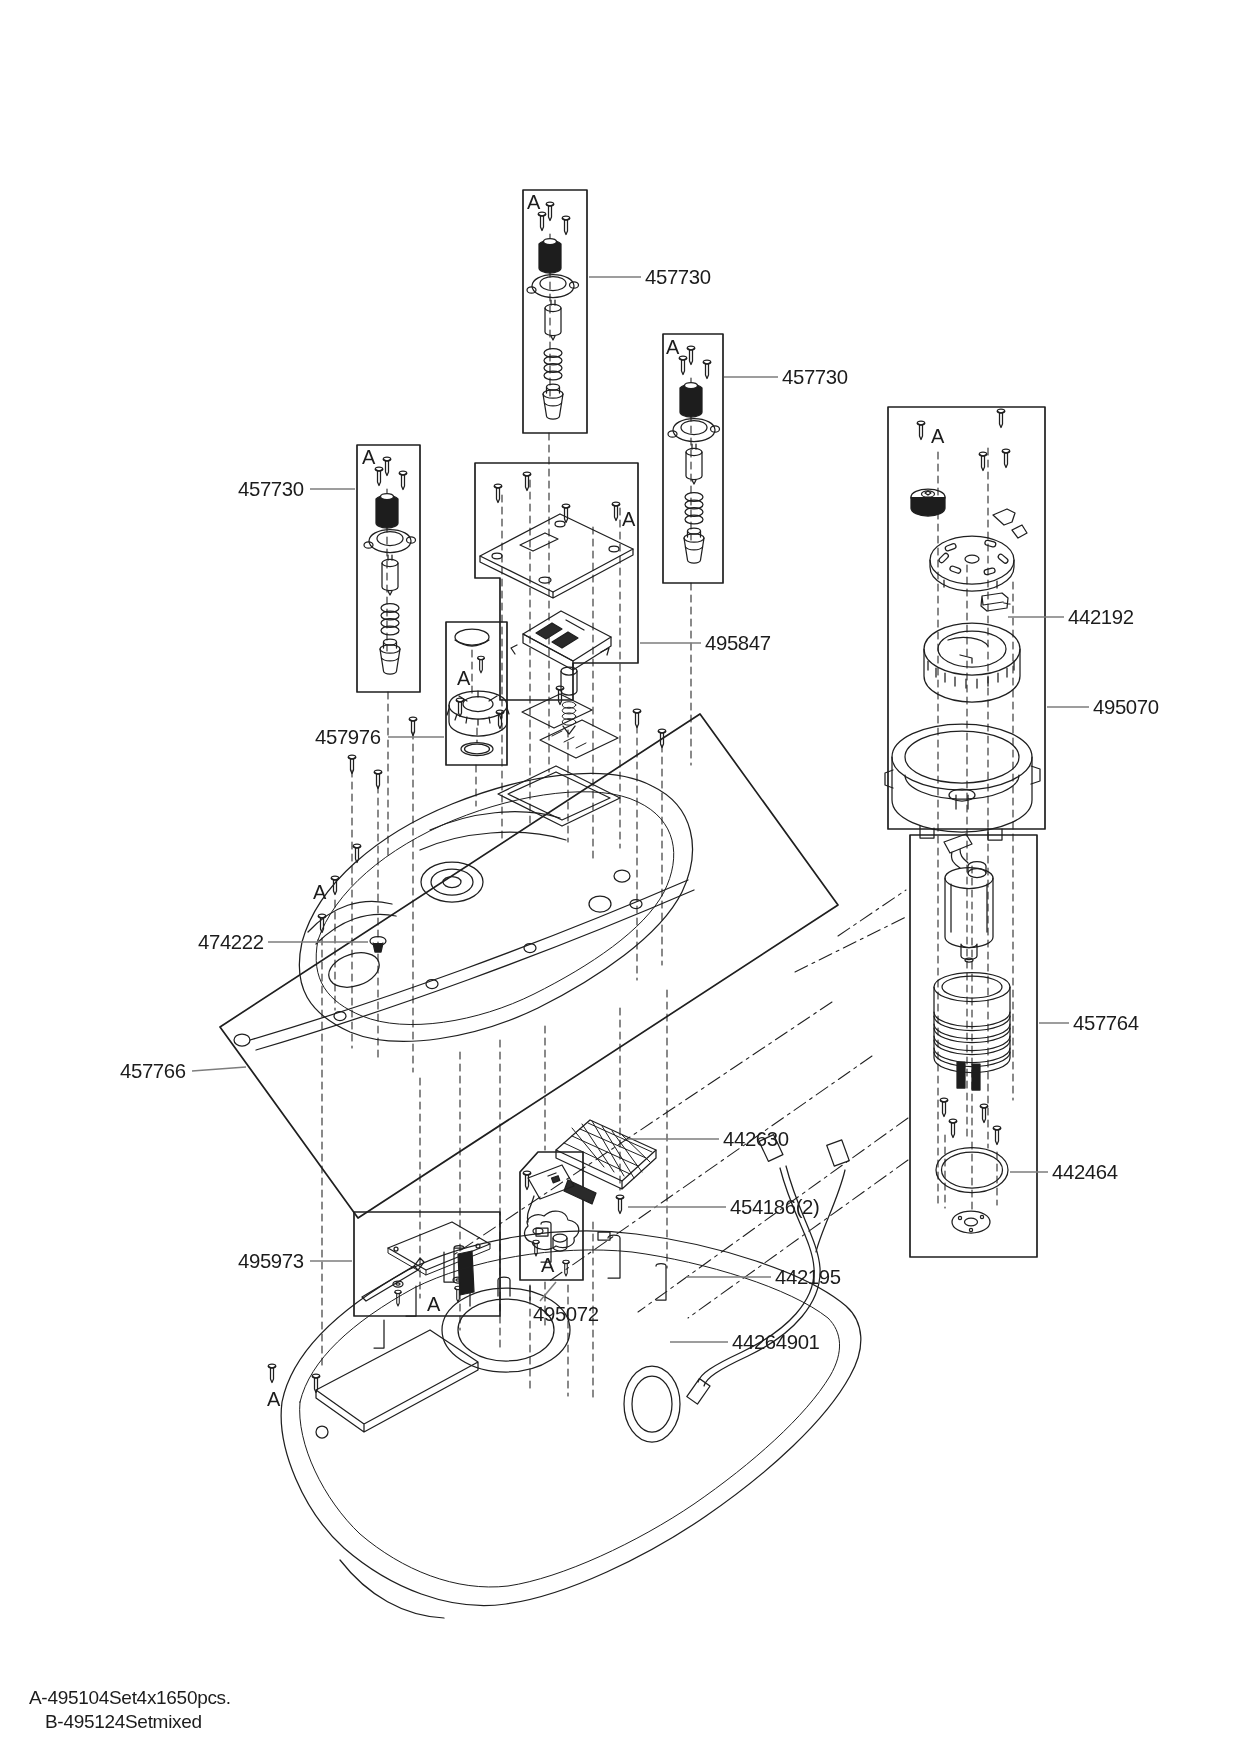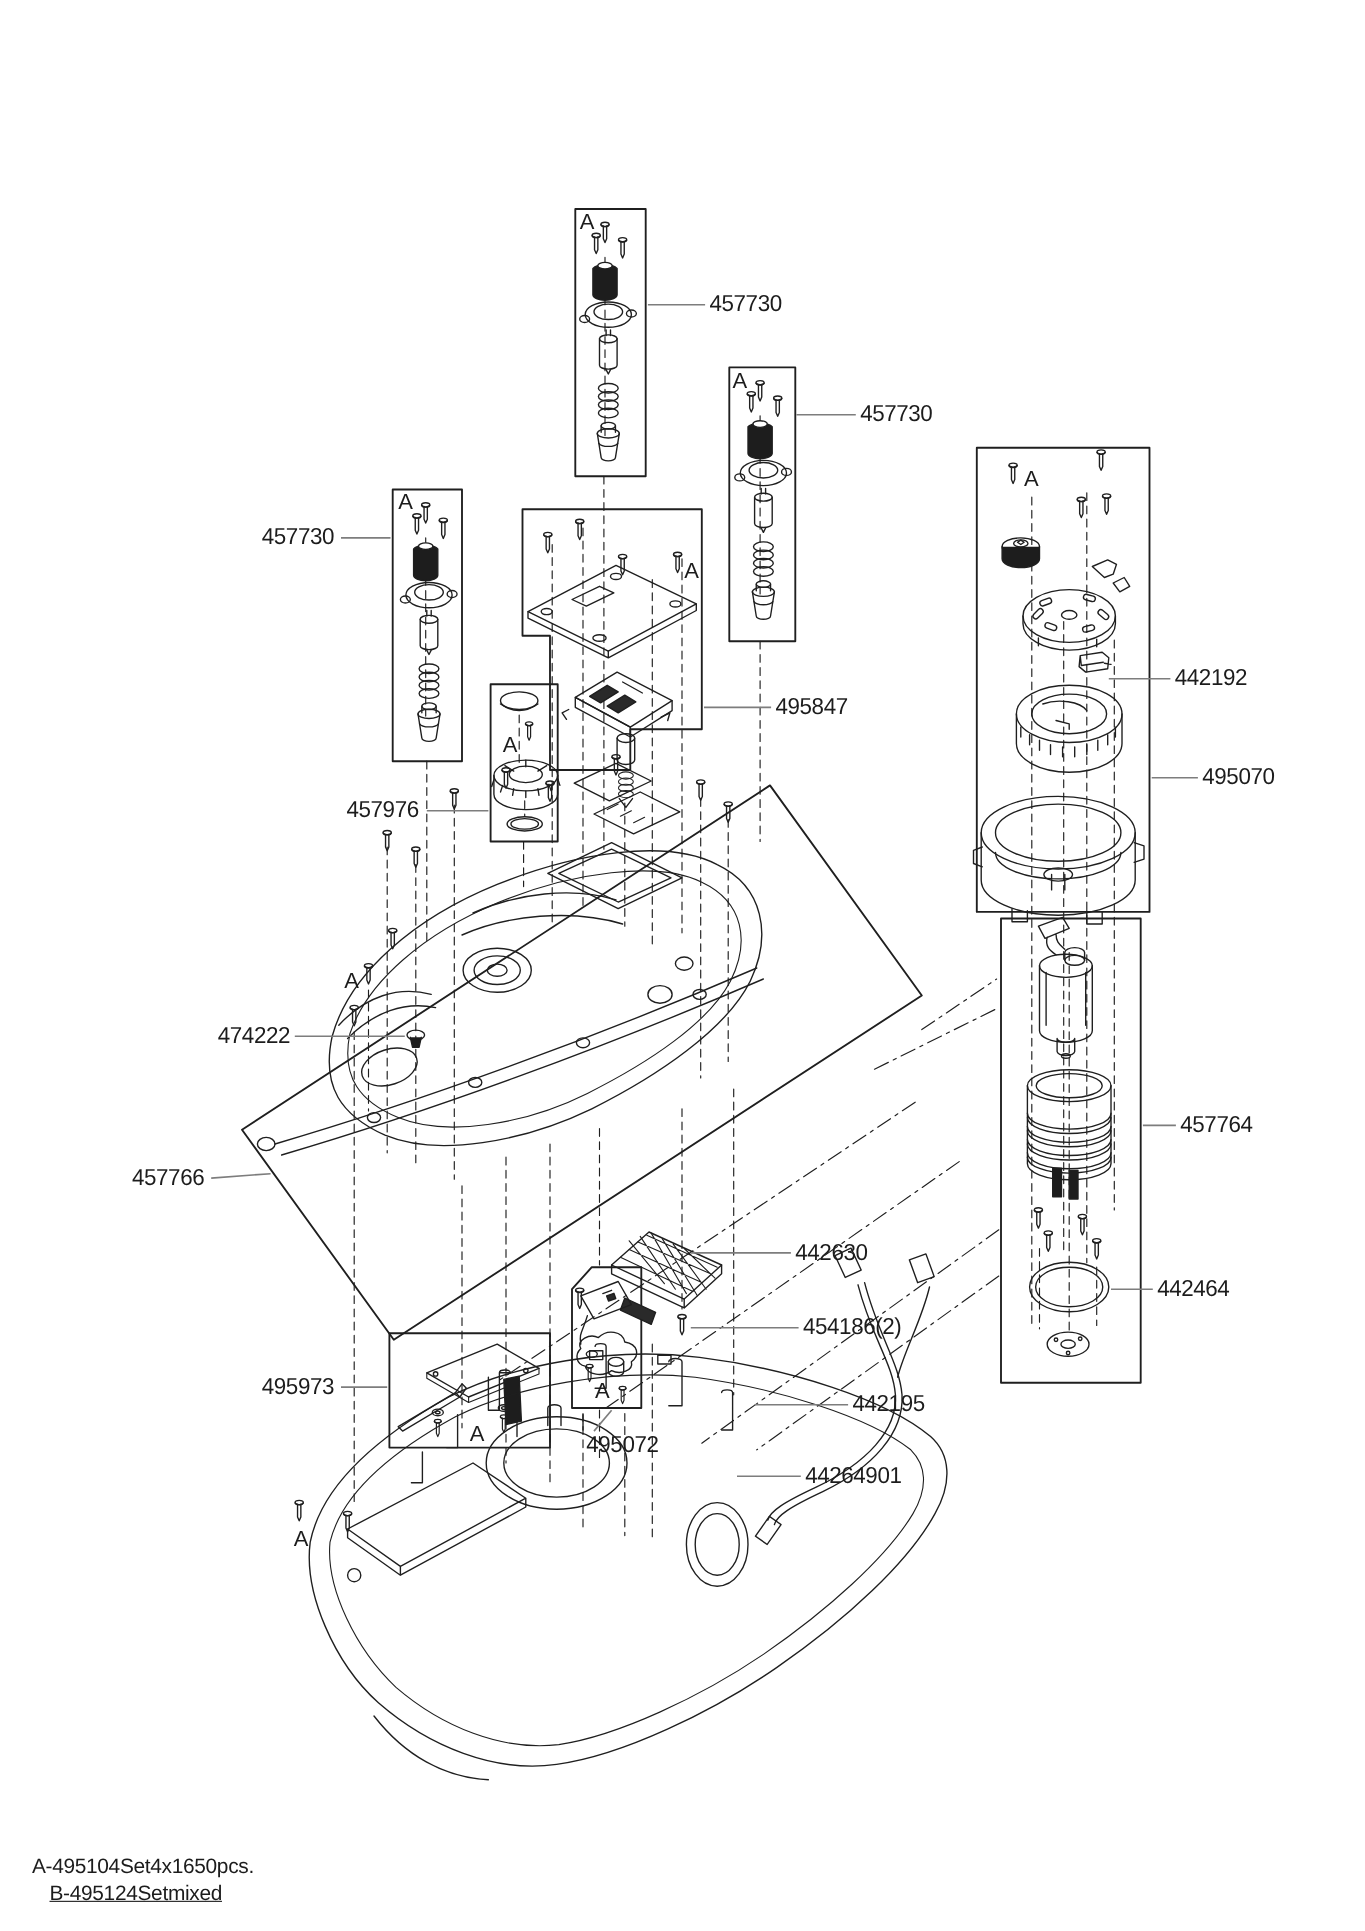--- a/index.html
+++ b/index.html
@@ -340,15 +340,15 @@
       <div class="amark" style="left: 622px; top: 509px;">A</div>
       <div class="amark" style="left: 457px; top: 668px;">A</div>
       <div class="amark" style="left: 931px; top: 426px;">A</div>
       <div class="amark" style="left: 313px; top: 882px;">A</div>
       <div class="amark" style="left: 541px; top: 1255px;">A</div>
       <div class="amark" style="left: 427px; top: 1294px;">A</div>
       <div class="amark" style="left: 267px; top: 1389px;">A</div>
     </div>
 
 <div class="footnote" style="left:29px;top:1687px;">A-495104Set4x1650pcs.</div>
-<div class="footnote" style="left:45px;top:1711px;text-decoration:underline;">B-495124Setmixed</div>
+<div class="footnote" style="left:45px;top:1711px;">B-495124Setmixed</div>
 
 </div>
 
 </body></html>

